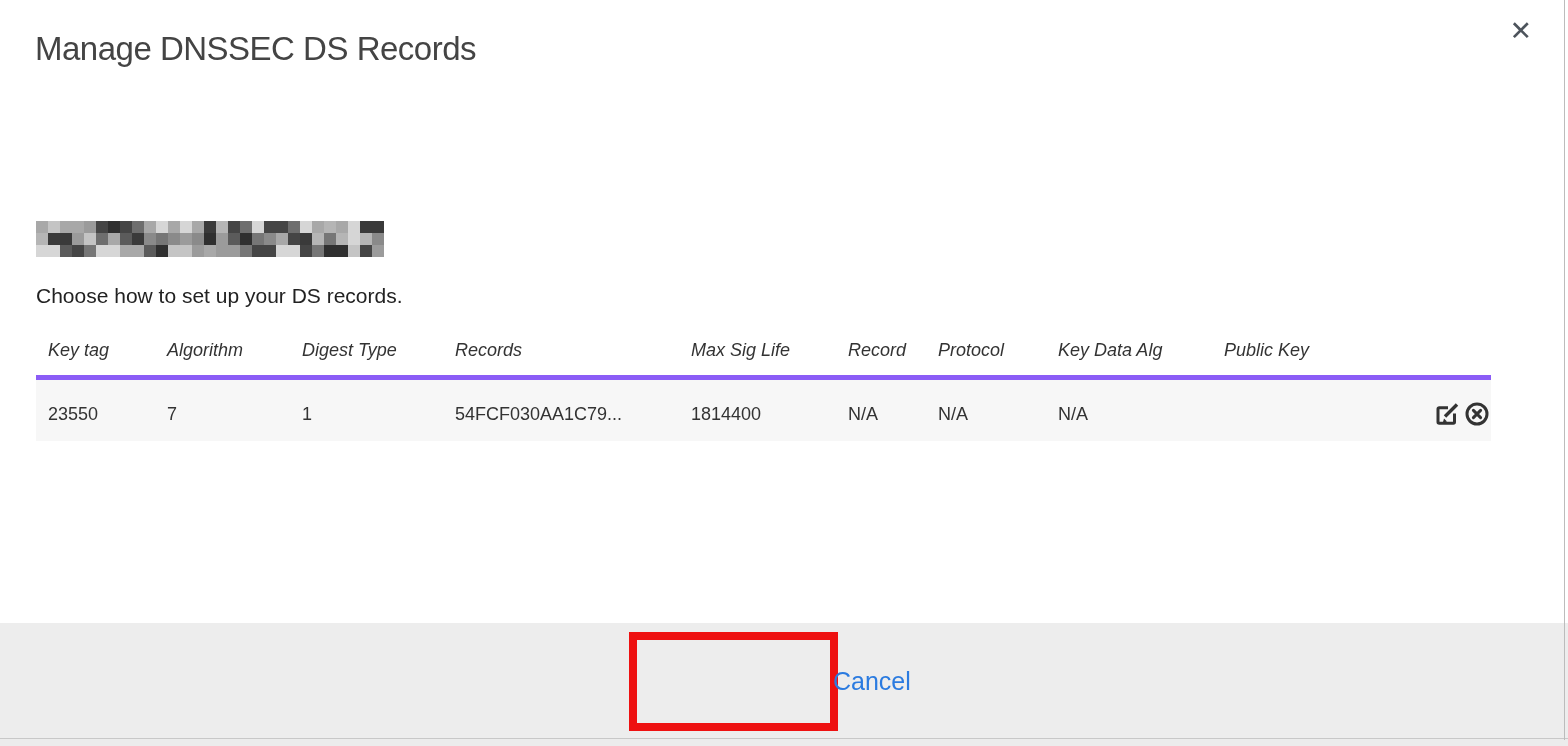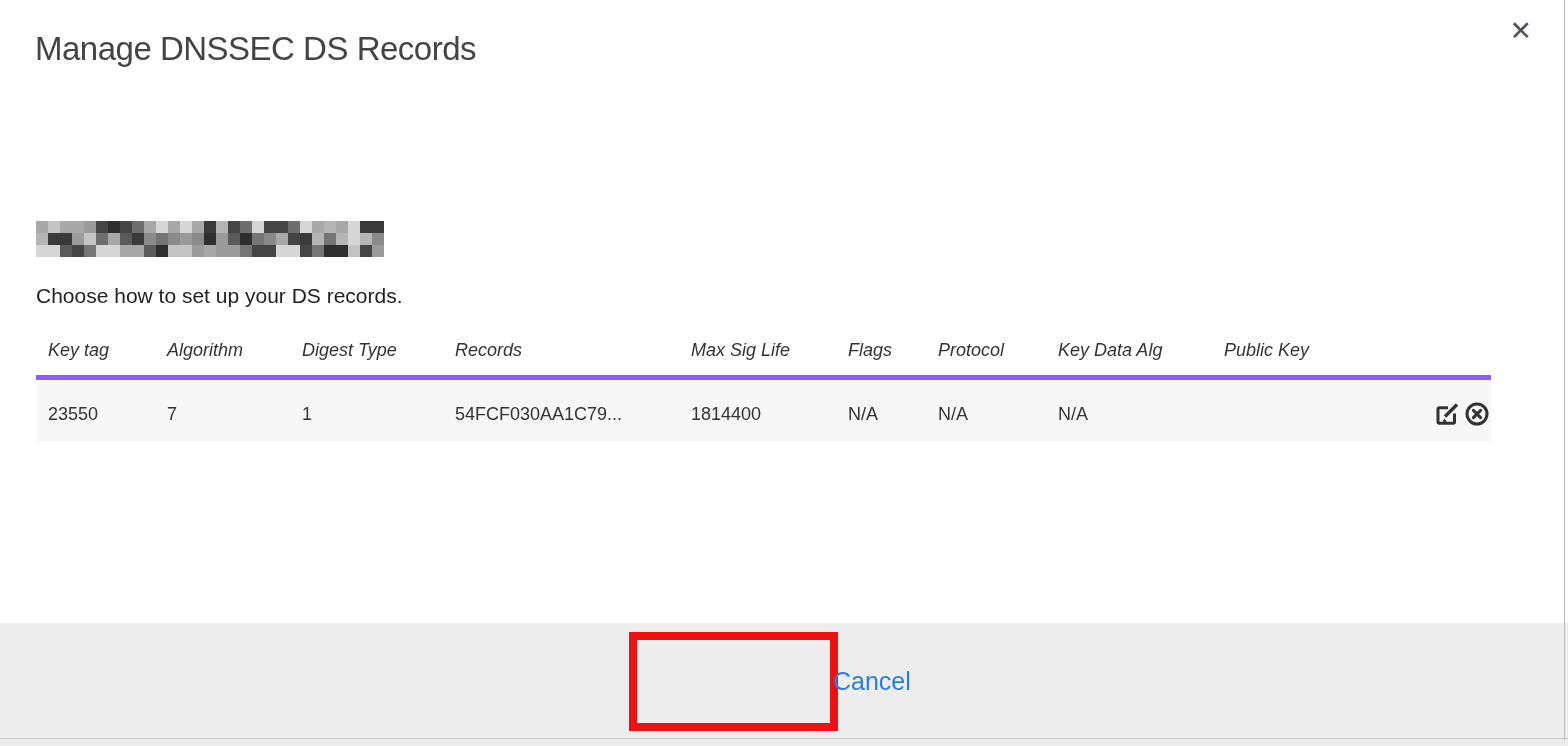--- a/index.html
+++ b/index.html
@@ -65,21 +65,21 @@
         <col style="width:150px">
       <col style="width:129px">
     </colgroup>
     <thead>
       <tr>
         <th>Key tag</th>
         <th>Algorithm</th>
         <th>Digest Type</th>
         <th>Records</th>
         <th>Max Sig Life</th>
-        <th>Flags</th>
+        <th>Record</th>
         <th>Protocol</th>
         <th>Key Data Alg</th>
         <th>Public Key</th>
         <th></th>
       </tr>
     </thead>
     <tbody>
       <tr class="row-active">
         <td>23550</td>
         <td>7</td>

